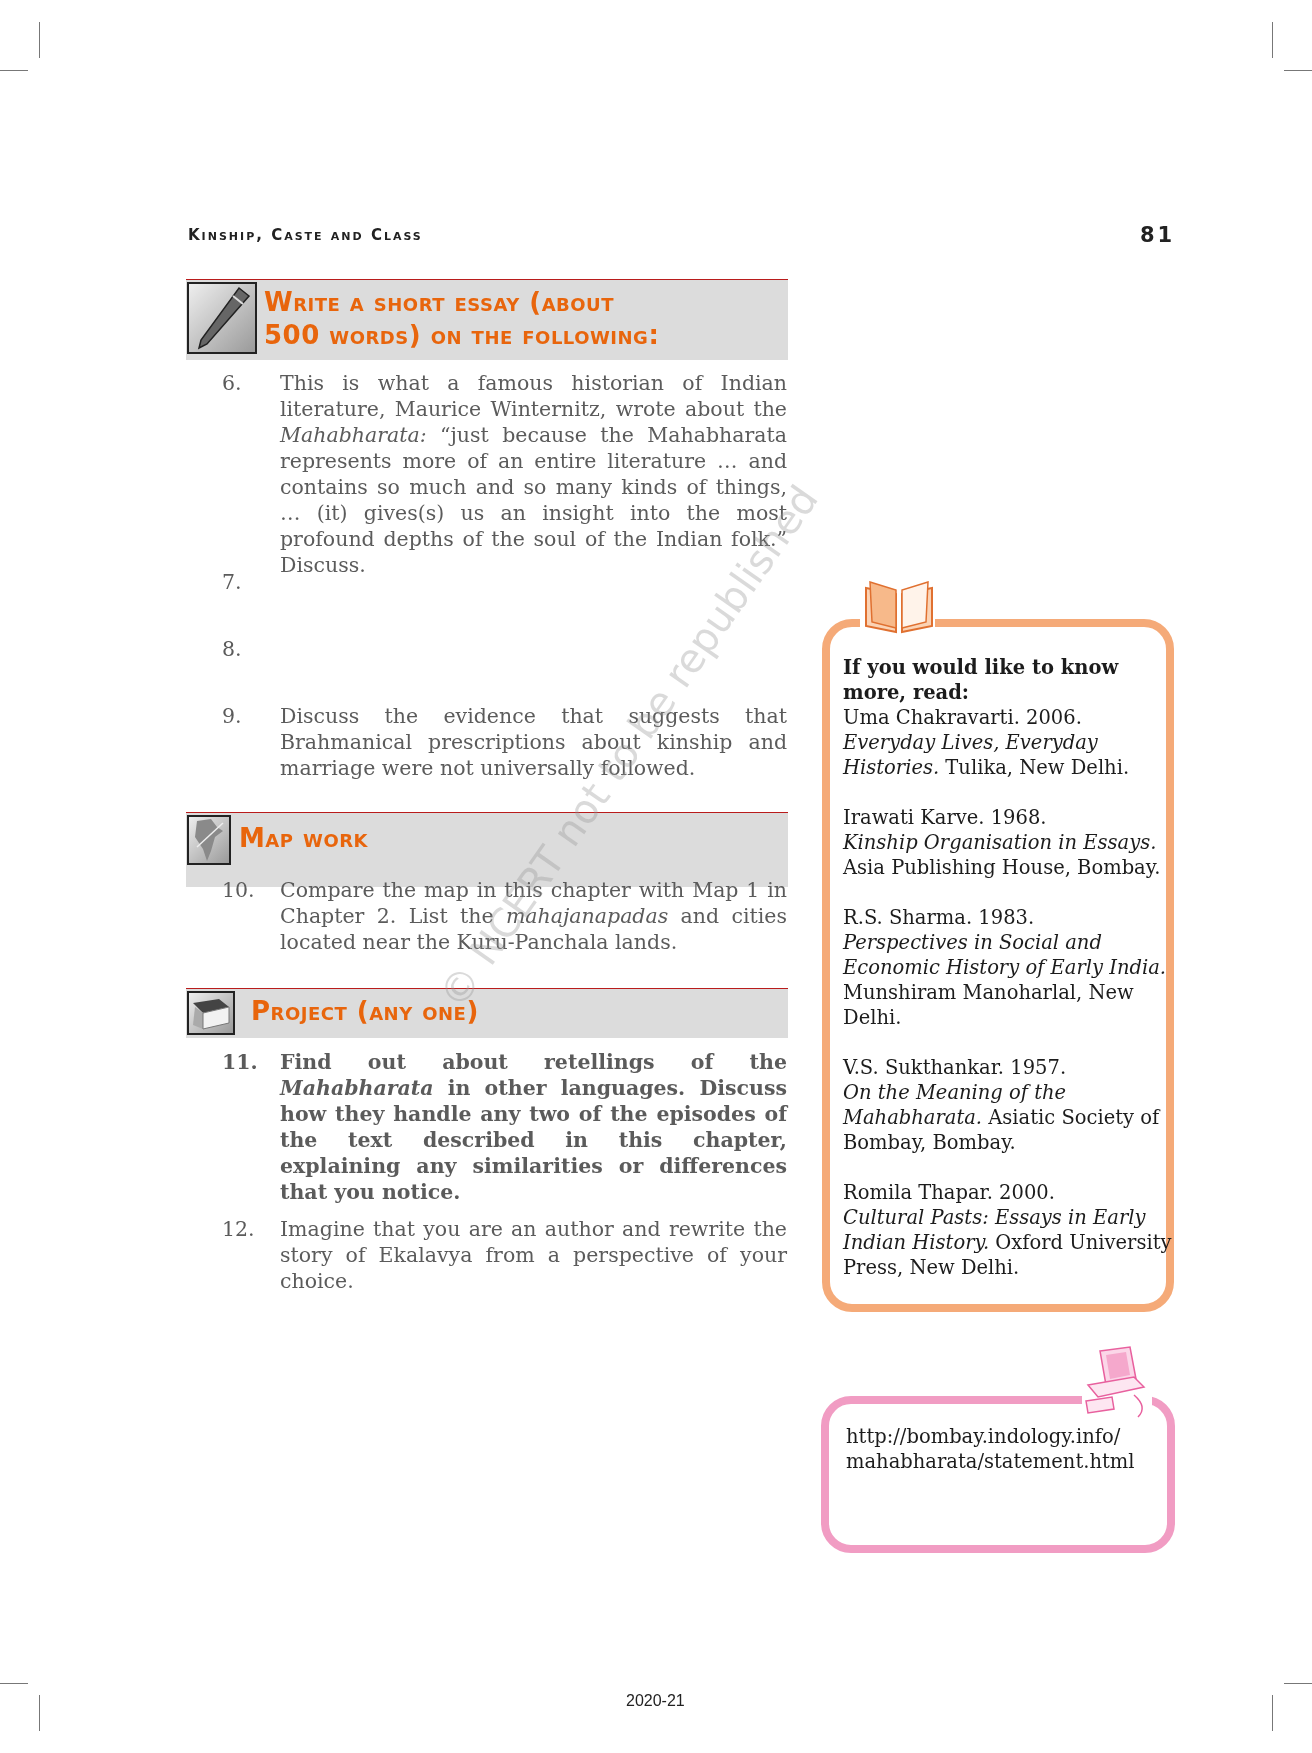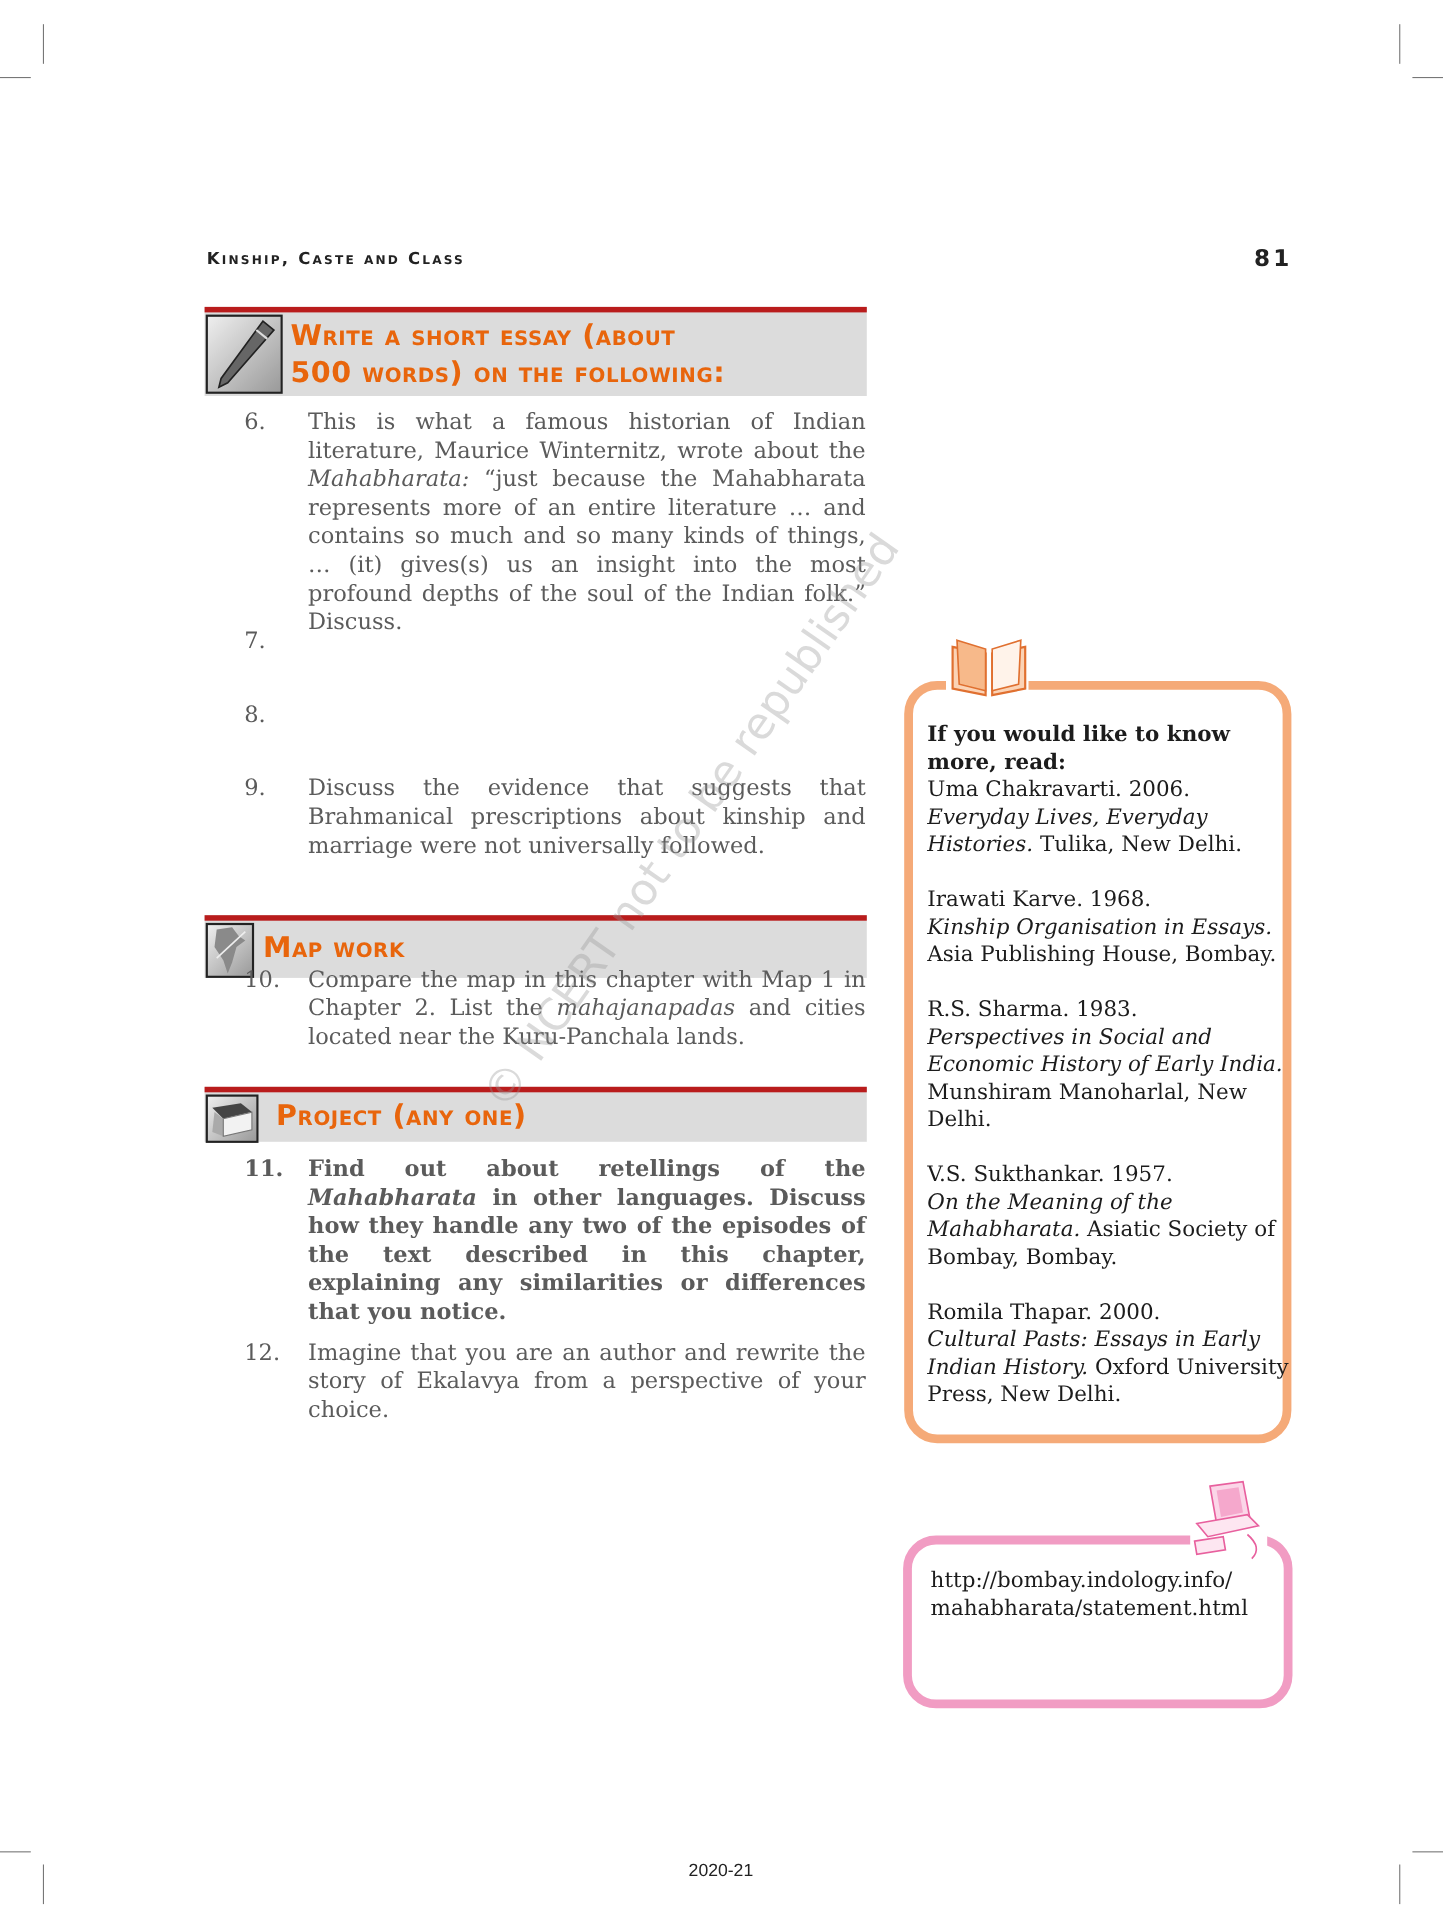--- a/index.html
+++ b/index.html
@@ -1,20 +1,20 @@
 <!DOCTYPE html>
 <html><head>
 <meta charset="utf-8">
 <style>
   html,body{margin:0;padding:0;background:#fff;}
   body{width:1312px;height:1753px;position:relative;overflow:hidden;font-family:"DejaVu Serif",serif;color:#5a5a5a;}
   .crop{position:absolute;background:#777;}
   .running-head{position:absolute;left:188px;top:226px;font-family:"DejaVu Sans",sans-serif;font-weight:bold;font-size:15px;letter-spacing:2px;color:#222;font-variant:small-caps;}
   .page-num{position:absolute;left:1140px;top:223px;font-family:"DejaVu Sans",sans-serif;font-weight:bold;font-size:21px;letter-spacing:3px;color:#222;text-align:center;}
-  .sec-head{position:absolute;left:186px;width:602px;background:#dcdcdc;border-top:5px solid #b91c1c;box-sizing:border-box;}
+  .sec-head{position:absolute;left:186px;width:602px;background:#dcdcdc;border-top:1px solid #b91c1c;box-sizing:border-box;}
   .sec-icon{position:absolute;left:1px;top:2px;background:linear-gradient(135deg,#eee,#9a9a9a);border:2px solid #222;box-sizing:border-box;}
   .sec-title{position:absolute;font-family:"DejaVu Sans",sans-serif;font-weight:bold;color:#e8650c;font-variant:small-caps;font-size:26px;line-height:33px;letter-spacing:0.5px;}
   .q{position:absolute;left:222px;width:565px;font-size:20.5px;line-height:26px;color:#5b5b5b;}
   .q .num{position:absolute;left:0;top:0;width:40px;}
   .q .txt{margin-left:58px;text-align:justify;text-align-last:left;}
   .q i{font-style:italic;}
   .read-box{position:absolute;left:822px;top:619px;width:352px;height:693px;border:8px solid #f5aa78;border-radius:30px;box-sizing:border-box;}
   .read-gap{position:absolute;left:860px;top:610px;width:75px;height:20px;background:#fff;}
   .read-content{position:absolute;left:843px;top:655px;width:330px;font-size:19.5px;line-height:25px;color:#1c1c1c;}
   .read-content .hd{font-weight:bold;font-size:19.5px;}
@@ -62,21 +62,21 @@
   <span class="num">7.</span>
 </div>
 <div class="q" style="top:636px;">
   <span class="num">8.</span>
 </div>
 <div class="q" style="top:703px;">
   <span class="num">9.</span>
   <div class="txt">Discuss the evidence that suggests that Brahmanical prescriptions about kinship and marriage were not universally followed.</div>
 </div>
 
-<div class="sec-head" style="top:832px;height:57px;">
+<div class="sec-head" style="top:812px;height:75px;">
   <div class="sec-icon" style="width:44px;height:50px;">
     <svg width="40" height="46" viewBox="0 0 40 46">
         <path d="M8 4 L22 2 L28 10 L34 14 L26 20 L22 34 L18 44 L14 32 L6 20 Z" fill="#8a8a8a"></path>
         <line x1="8" y1="30" x2="34" y2="6" stroke="#eee" stroke-width="1.5"></line>
       </svg>
   </div>
   <div class="sec-title" style="left:53px;top:9px;">Map work</div>
 </div>
 
 <div class="q" style="top:877px;">

